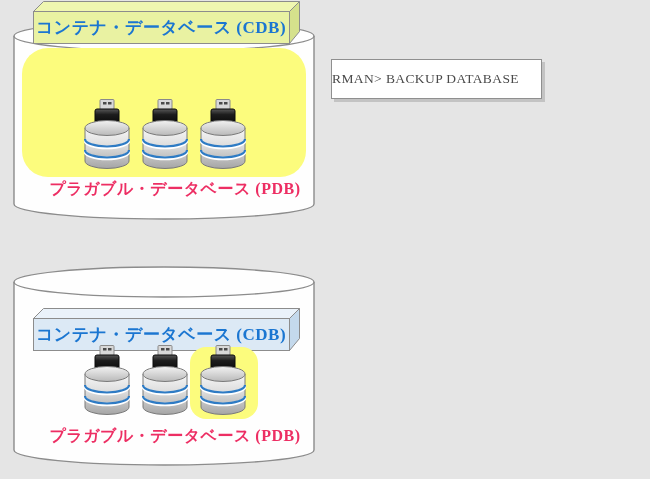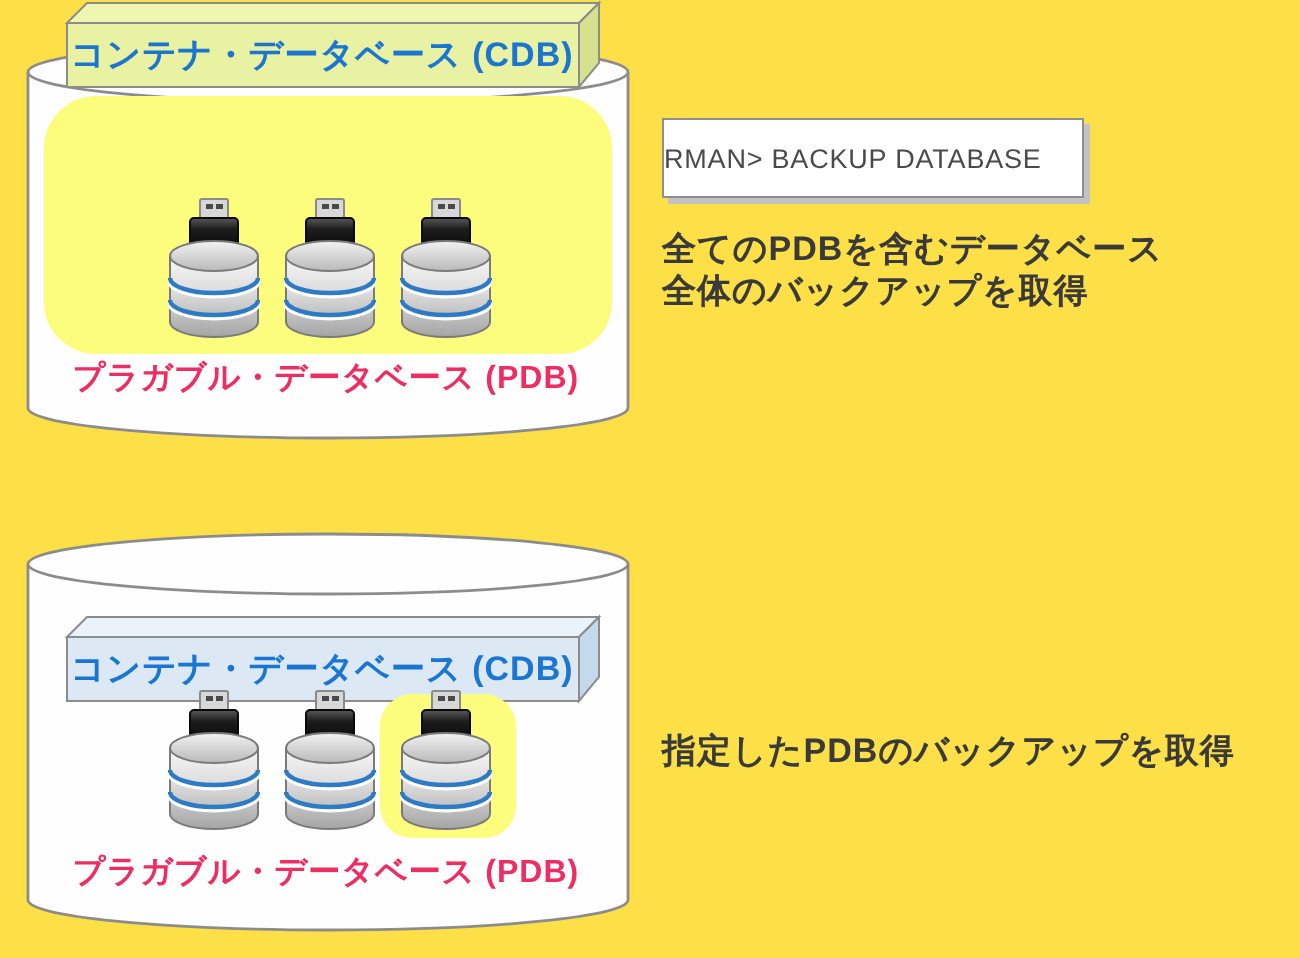--- a/index.html
+++ b/index.html
@@ -1,18 +1,18 @@
 <!DOCTYPE html>
 <html><head>
 <meta charset="utf-8">
 <style>
   html,body{margin:0;padding:0;background:#ffffff;}
   .canvas{
-    position:relative;width:650px;height:479px;background:#fde047;overflow:hidden;
-    font-family:Liberation Sans, sans-serif;
+    position:relative;width:650px;height:479px;background:#e5e5e5;overflow:hidden;
+    font-family:Liberation Serif, serif;
   }
   
   .cyl{position:absolute;left:13px;width:302px;height:200px;}
   .cyl-top{top:20px;} .cyl-bottom{top:266px;}
   
   .hl{position:absolute;background:#FCFC7D;}
   .hl-full{left:22px;top:48px;width:284px;height:129px;border-radius:26px;}
   .hl-small{left:190px;top:347px;width:68px;height:72px;border-radius:16px;}
   
   .box3d{position:absolute;left:32px;width:269px;height:45px;}
@@ -20,21 +20,21 @@
   .box-label{
     position:absolute;left:1px;top:11px;width:256px;height:33px;
     display:flex;align-items:center;justify-content:center;
     color:#1B76D1;font-weight:bold;font-size:17px;letter-spacing:0.5px;white-space:nowrap;
   }
   
   .stack{position:absolute;width:46px;height:70px;}
   
   .pdb-label{
     position:absolute;left:13px;width:300px;text-align:center;
-    color:#ED2E63;font-weight:bold;font-size:16px;letter-spacing:0.5px;white-space:nowrap;
+    color:#ED2E63;font-weight:bold;font-size:16px;letter-spacing:0.5px;white-space:nowrap;padding-left:12px;
   }
   
   .cmd-box{
     position:absolute;height:40px;background:#ffffff;
     border:1.4px solid #8F8F8F;box-shadow:3px 3px 0 #C3C3C3;box-sizing:border-box;
     display:flex;align-items:center;justify-content:flex-start;
   }
   .cmd-text{color:#4A4A4A;font-size:13.5px;letter-spacing:0.4px;white-space:nowrap;}
   
   .desc{position:absolute;color:#3A3A3A;font-weight:bold;font-size:17px;line-height:21px;letter-spacing:0.5px;white-space:nowrap;}
@@ -103,24 +103,20 @@
   <svg class="stack" style="left:200px;top:99px">
       <use href="#db-stack" width="46" height="70"></use>
     </svg>
 
   <div class="pdb-label" style="top:179px">プラガブル・データベース (PDB)</div>
 
   <div class="cmd-box" style="left:331px;top:59px;width:211px">
     <span class="cmd-text">RMAN&gt; BACKUP DATABASE</span>
   </div>
 
-  <div class="desc" style="left:331px;top:114px">
-    <div>全てのPDBを含むデータベース</div>
-    <div>全体のバックアップを取得</div>
-  </div>
 
   <svg class="cyl cyl-bottom">
       <use href="#cylinder" width="302" height="200"></use>
     </svg>
 
   <div class="box3d" style="top:307px">
     <svg width="269" height="45">
       <polygon points="1.5,11.5 11.5,1.5 267.5,1.5 257.5,11.5" fill="#EAF2FA" stroke="#8C8C8C"></polygon>
       <polygon points="257.5,11.5 267.5,1.5 267.5,31.5 257.5,43.5" fill="#C4D9EC" stroke="#8C8C8C"></polygon>
       <rect x="1.5" y="11.5" width="256" height="32" fill="#DCE9F5" stroke="#8C8C8C"></rect>
@@ -136,17 +132,14 @@
   <svg class="stack" style="left:142px;top:345px">
       <use href="#db-stack" width="46" height="70"></use>
     </svg>
   <svg class="stack" style="left:200px;top:345px">
       <use href="#db-stack" width="46" height="70"></use>
     </svg>
 
   <div class="pdb-label" style="top:426px">プラガブル・データベース (PDB)</div>
 
 
-  <div class="desc" style="left:331px;top:365px">
-    <div>指定したPDBのバックアップを取得</div>
-  </div>
 
 </div>
 
 </body></html>

